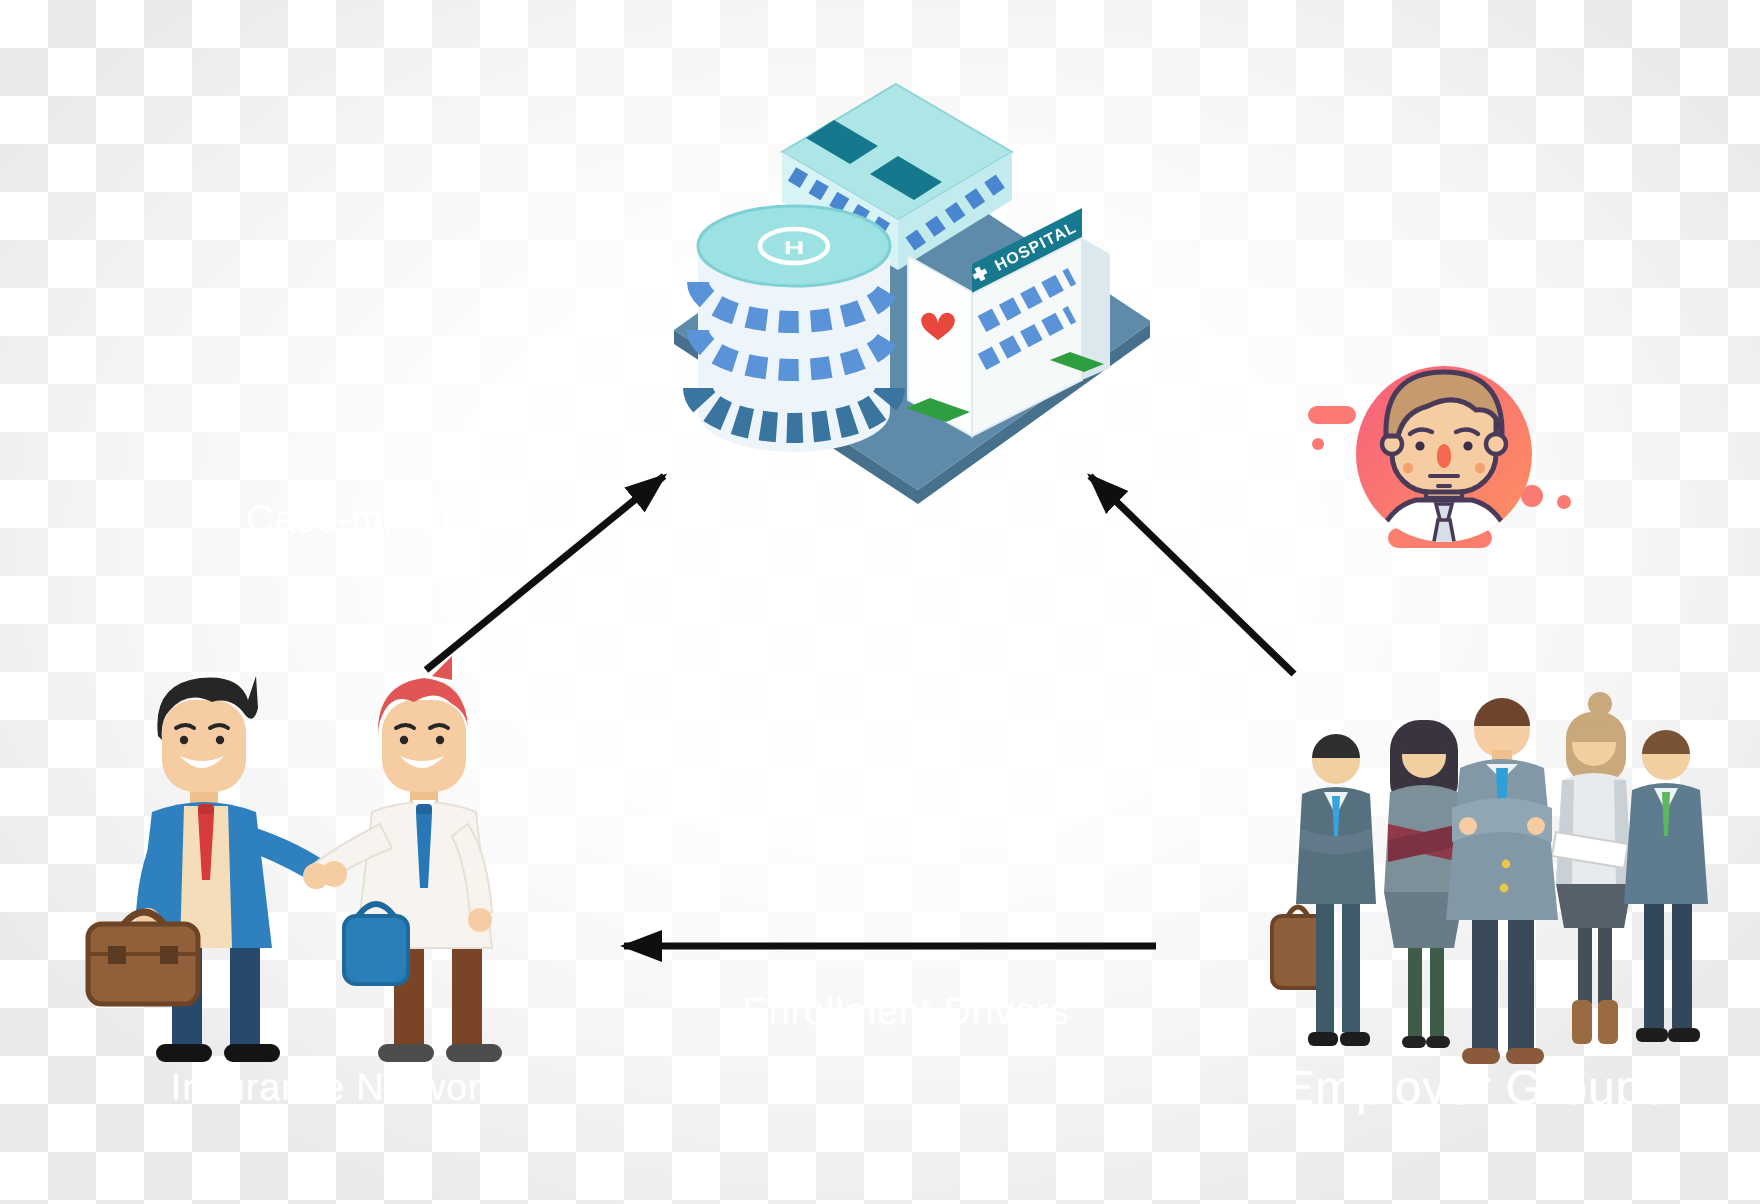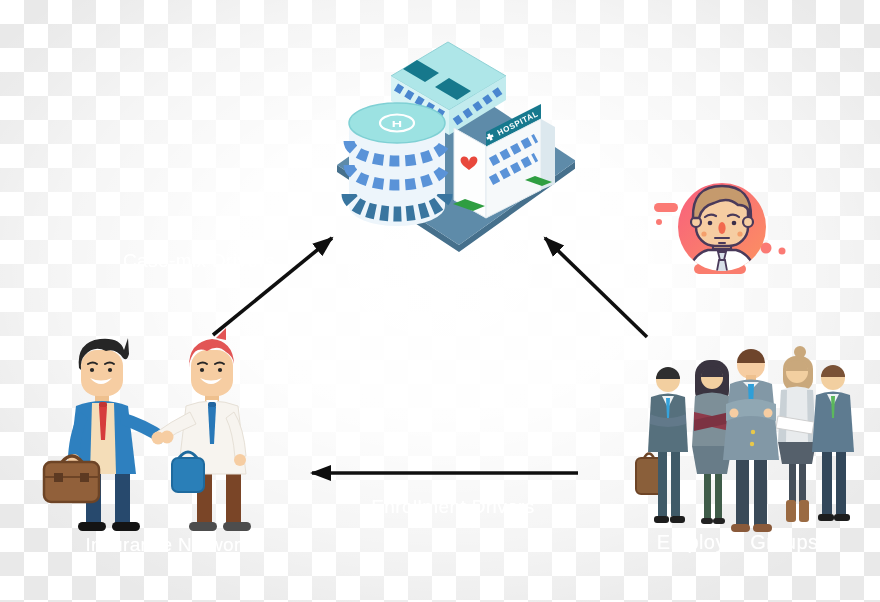--- a/index.html
+++ b/index.html
@@ -30,21 +30,21 @@
   #arrows-svg{left:0;top:0;width:880px;height:602px;}
   .label{
     position:absolute;color:#ffffff;letter-spacing:.4px;
     text-align:center;font-weight:400;text-shadow:0 0 1px rgba(255,255,255,.6);
   }
   #lbl-casemix{left:99px;top:250px;width:200px;font-size:19px;}
   #lbl-hospital{left:345px;top:256px;width:200px;font-size:20px;}
   #lbl-volume{left:757px;top:180px;width:120px;font-size:20px;line-height:25px;text-align:left;}
   #lbl-enroll{left:353px;top:496px;width:200px;font-size:19px;}
   #lbl-insurance{left:68px;top:534px;width:200px;font-size:19px;}
-  #lbl-employers{left:635px;top:531px;width:205px;font-size:20px;}
+  #lbl-employers{left:635px;top:531px;width:205px;font-size:24px;}
 </style>
 </head>
 <body>
 
 <div id="canvas">
   <div id="vignette"></div>
 
   <svg id="hospital-svg" class="art" viewBox="0 0 258 215">
     <path d="M20,127 L20,134 L142,214 L259,130 L259,123 L142,207 Z" fill="#46708c"></path>
     <path d="M138,43 L259,123 L142,207 L20,127 Z" fill="#5e8ba9"></path>

